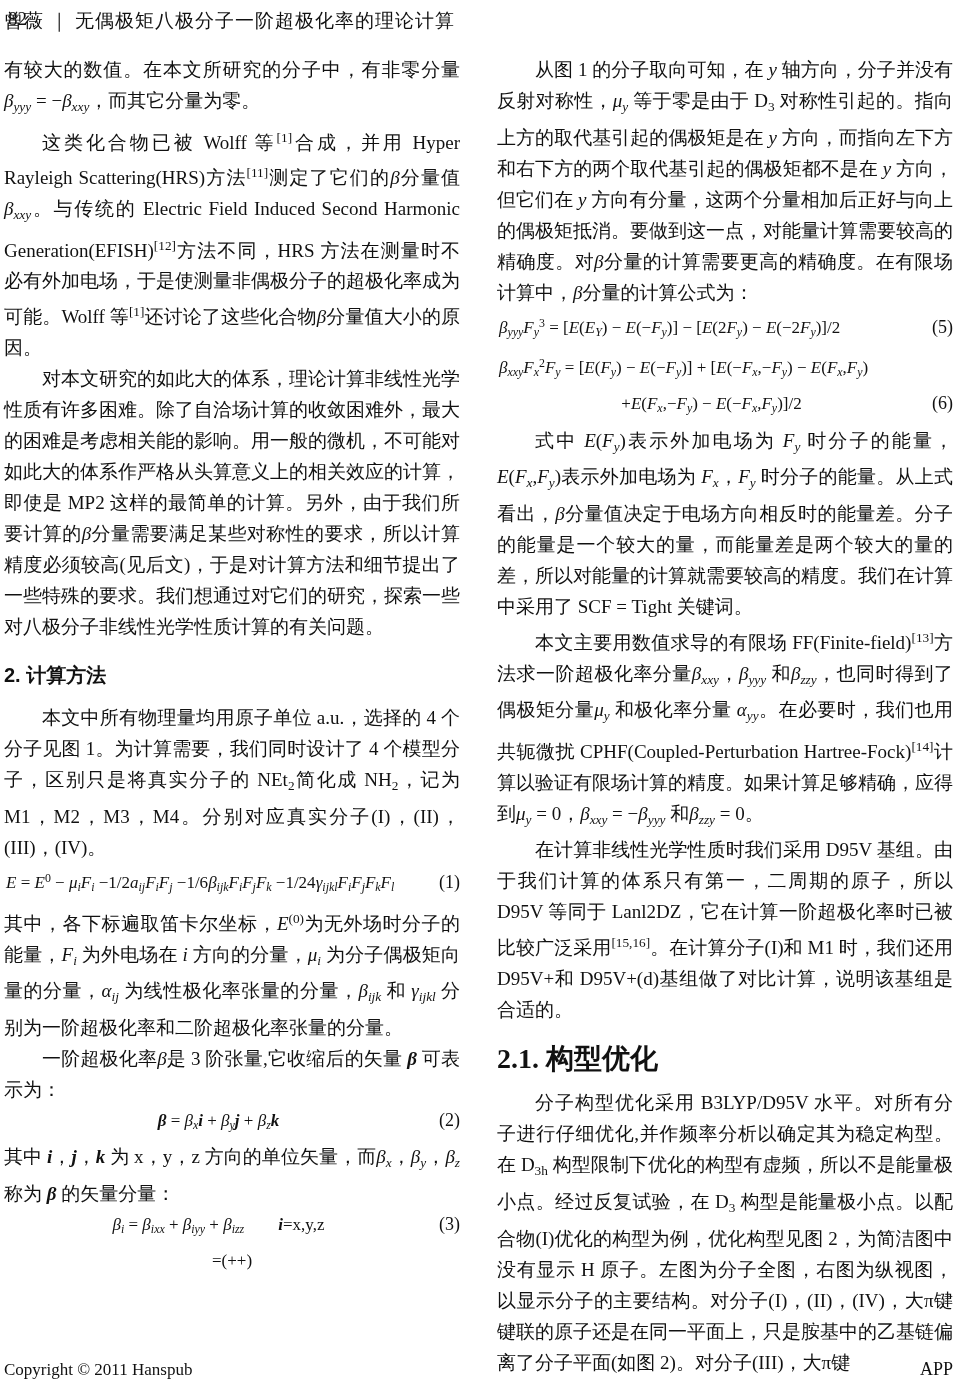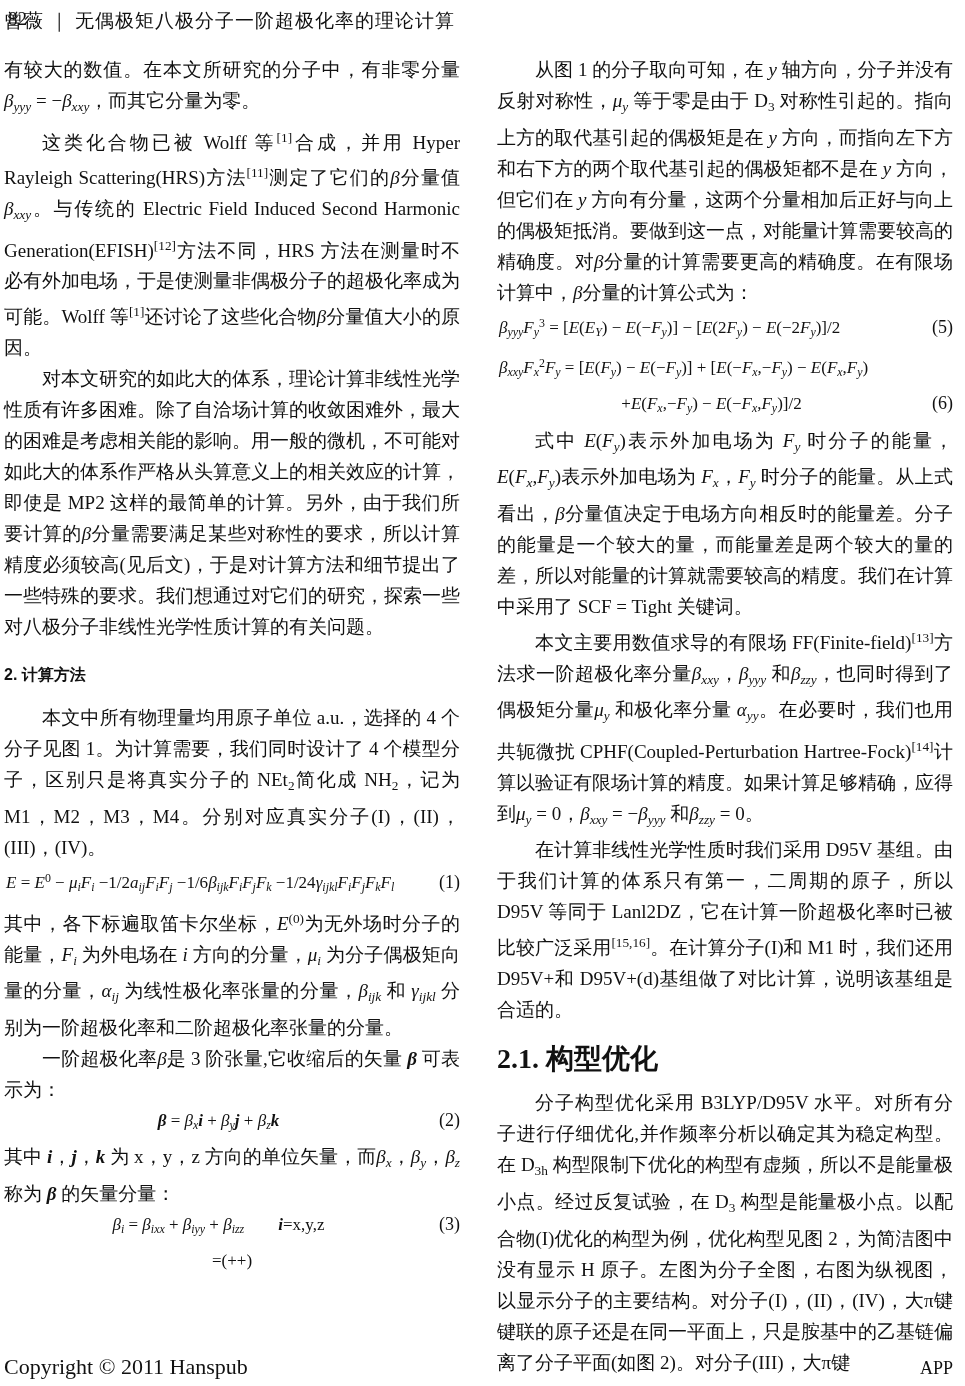--- a/index.html
+++ b/index.html
@@ -10,34 +10,34 @@
     overflow:hidden;
   }
   .page{position:relative;width:957px;height:1386px;padding:0 4px;box-sizing:border-box;}
   .page-header{position:relative;height:30px;padding-top:8px;}
   .page-number{position:absolute;left:4px;top:8px;font-size:19px;}
   .header-title{text-align:left;font-size:19px;letter-spacing:1px;}
   .columns{display:flex;justify-content:space-between;margin-top:16px;}
   .col{width:456px;}
   .para{margin:0;text-align:justify;line-height:31px;font-size:19px;}
   .para.indent{text-indent:2em;}
-  .sec-h1{font-family:"Liberation Sans","DejaVu Sans",sans-serif;font-size:16px;font-weight:bold;margin:18px 0 12px 0;line-height:30px;}
+  .sec-h1{font-family:"Liberation Sans","DejaVu Sans",sans-serif;font-size:20px;font-weight:bold;margin:18px 0 12px 0;line-height:30px;}
   .sec-h2{font-family:Liberation Serif, serif;font-size:28px;font-weight:bold;margin:20px 0 14px 0;line-height:28px;}
   .equation{display:flex;align-items:baseline;line-height:31px;font-size:17px;}
   .equation .eq-body{flex:1;white-space:nowrap;}
   .eq-center .eq-body{text-align:center;}
   .eq-left .eq-body{text-align:left;padding-left:2px;}
   .eq-num{padding-left:6px;font-size:18px;}
   .r-i{font-style:italic;}
   .r-bi{font-weight:bold;font-style:italic;}
   .r-sub{font-size:70%;font-style:italic;vertical-align:-0.28em;}
   .r-ns{font-size:70%;vertical-align:-0.28em;}
   .r-sup{font-size:70%;vertical-align:0.5em;}
   .page-footer{position:absolute;left:4px;right:4px;bottom:6px;display:flex;justify-content:space-between;align-items:baseline;}
-  .footer-left{font-size:22px;}
+  .footer-left{font-size:17px;}
   .footer-right{font-size:18px;font-weight:normal;}
 </style>
 </head>
 <body>
 
 <div class="page">
   <div class="page-header">
     <span class="page-number">82</span>
     <div class="header-title">曾薇 ｜ 无偶极矩八极分子一阶超极化率的理论计算</div>
   </div>

